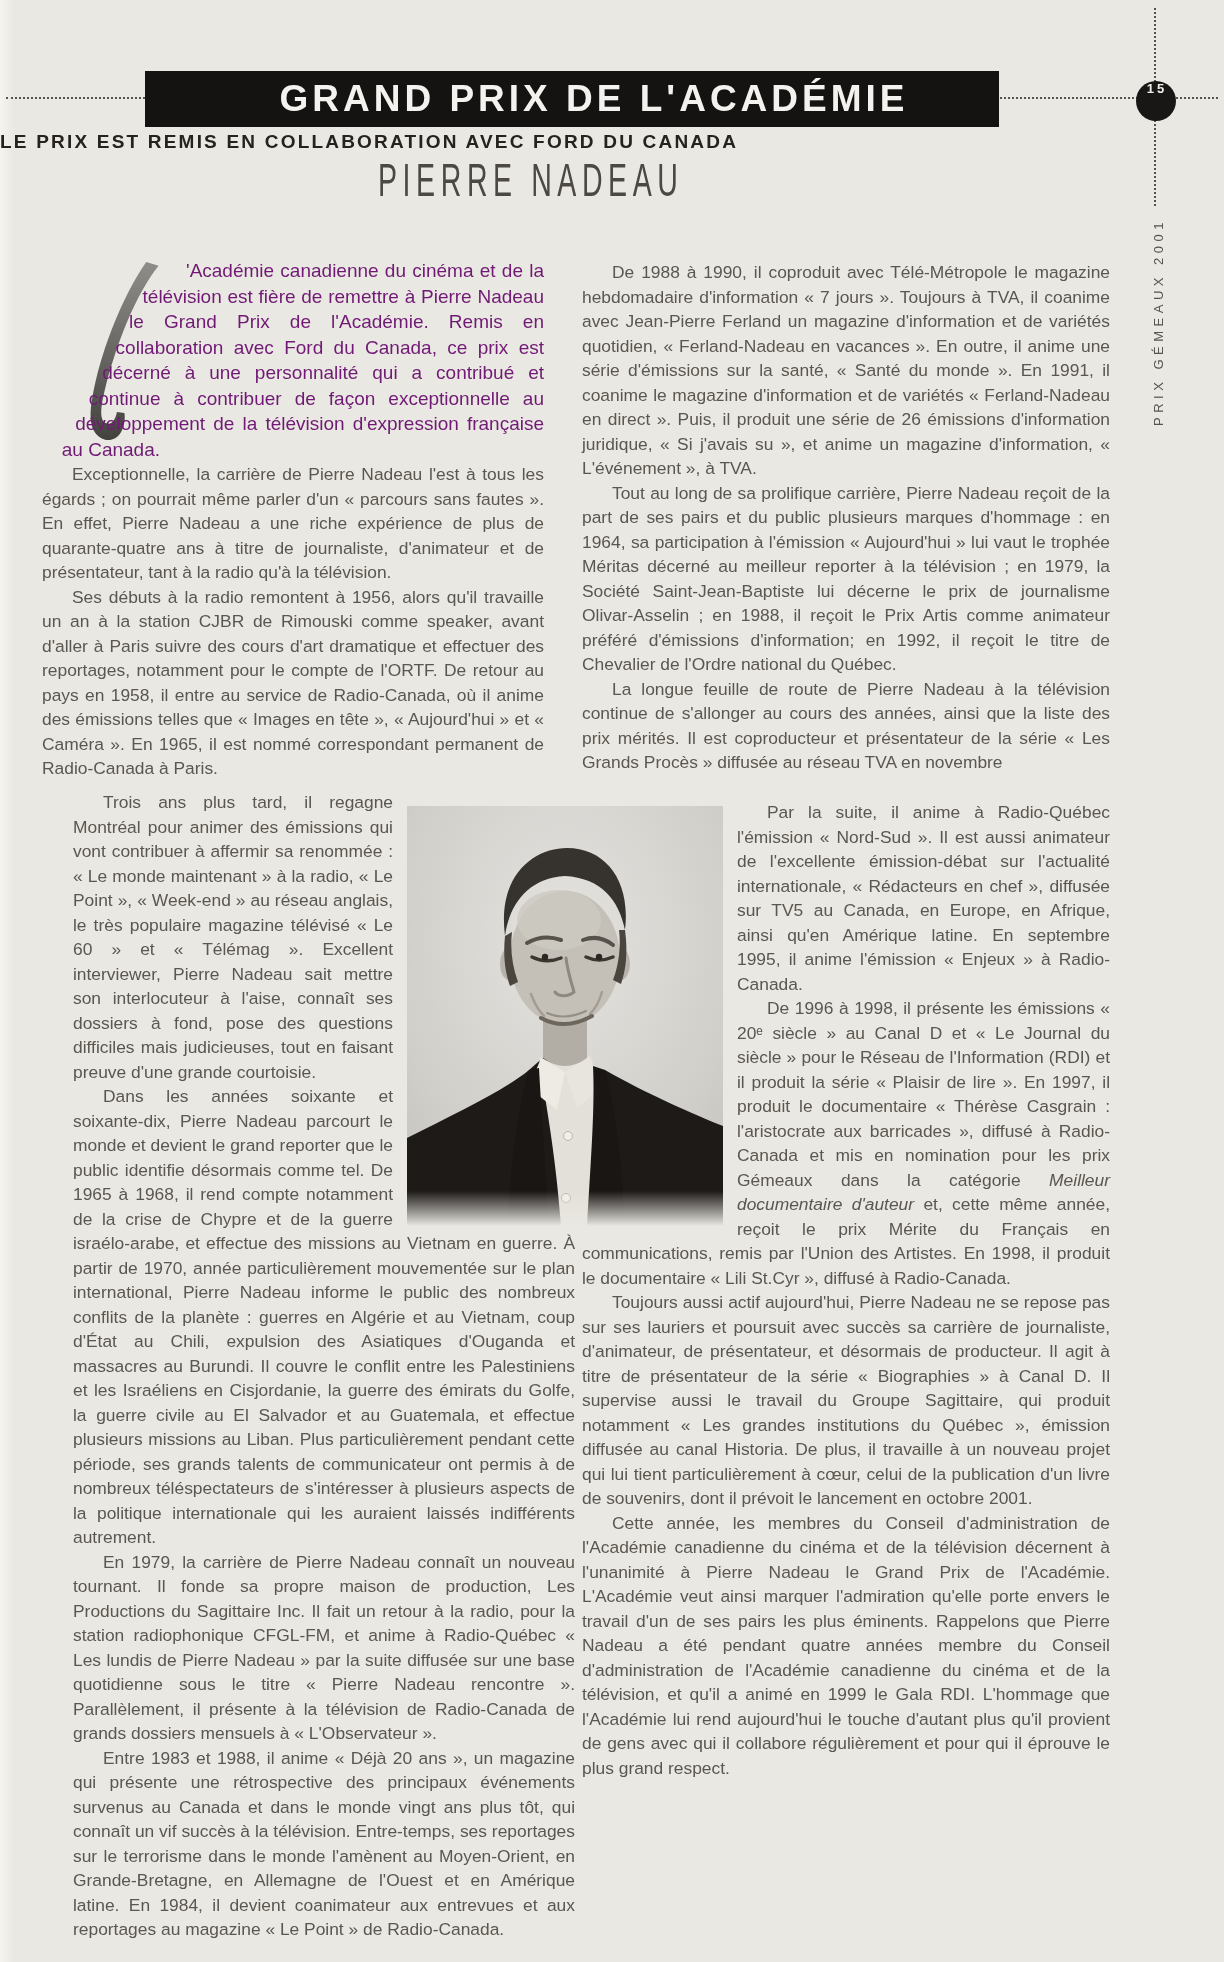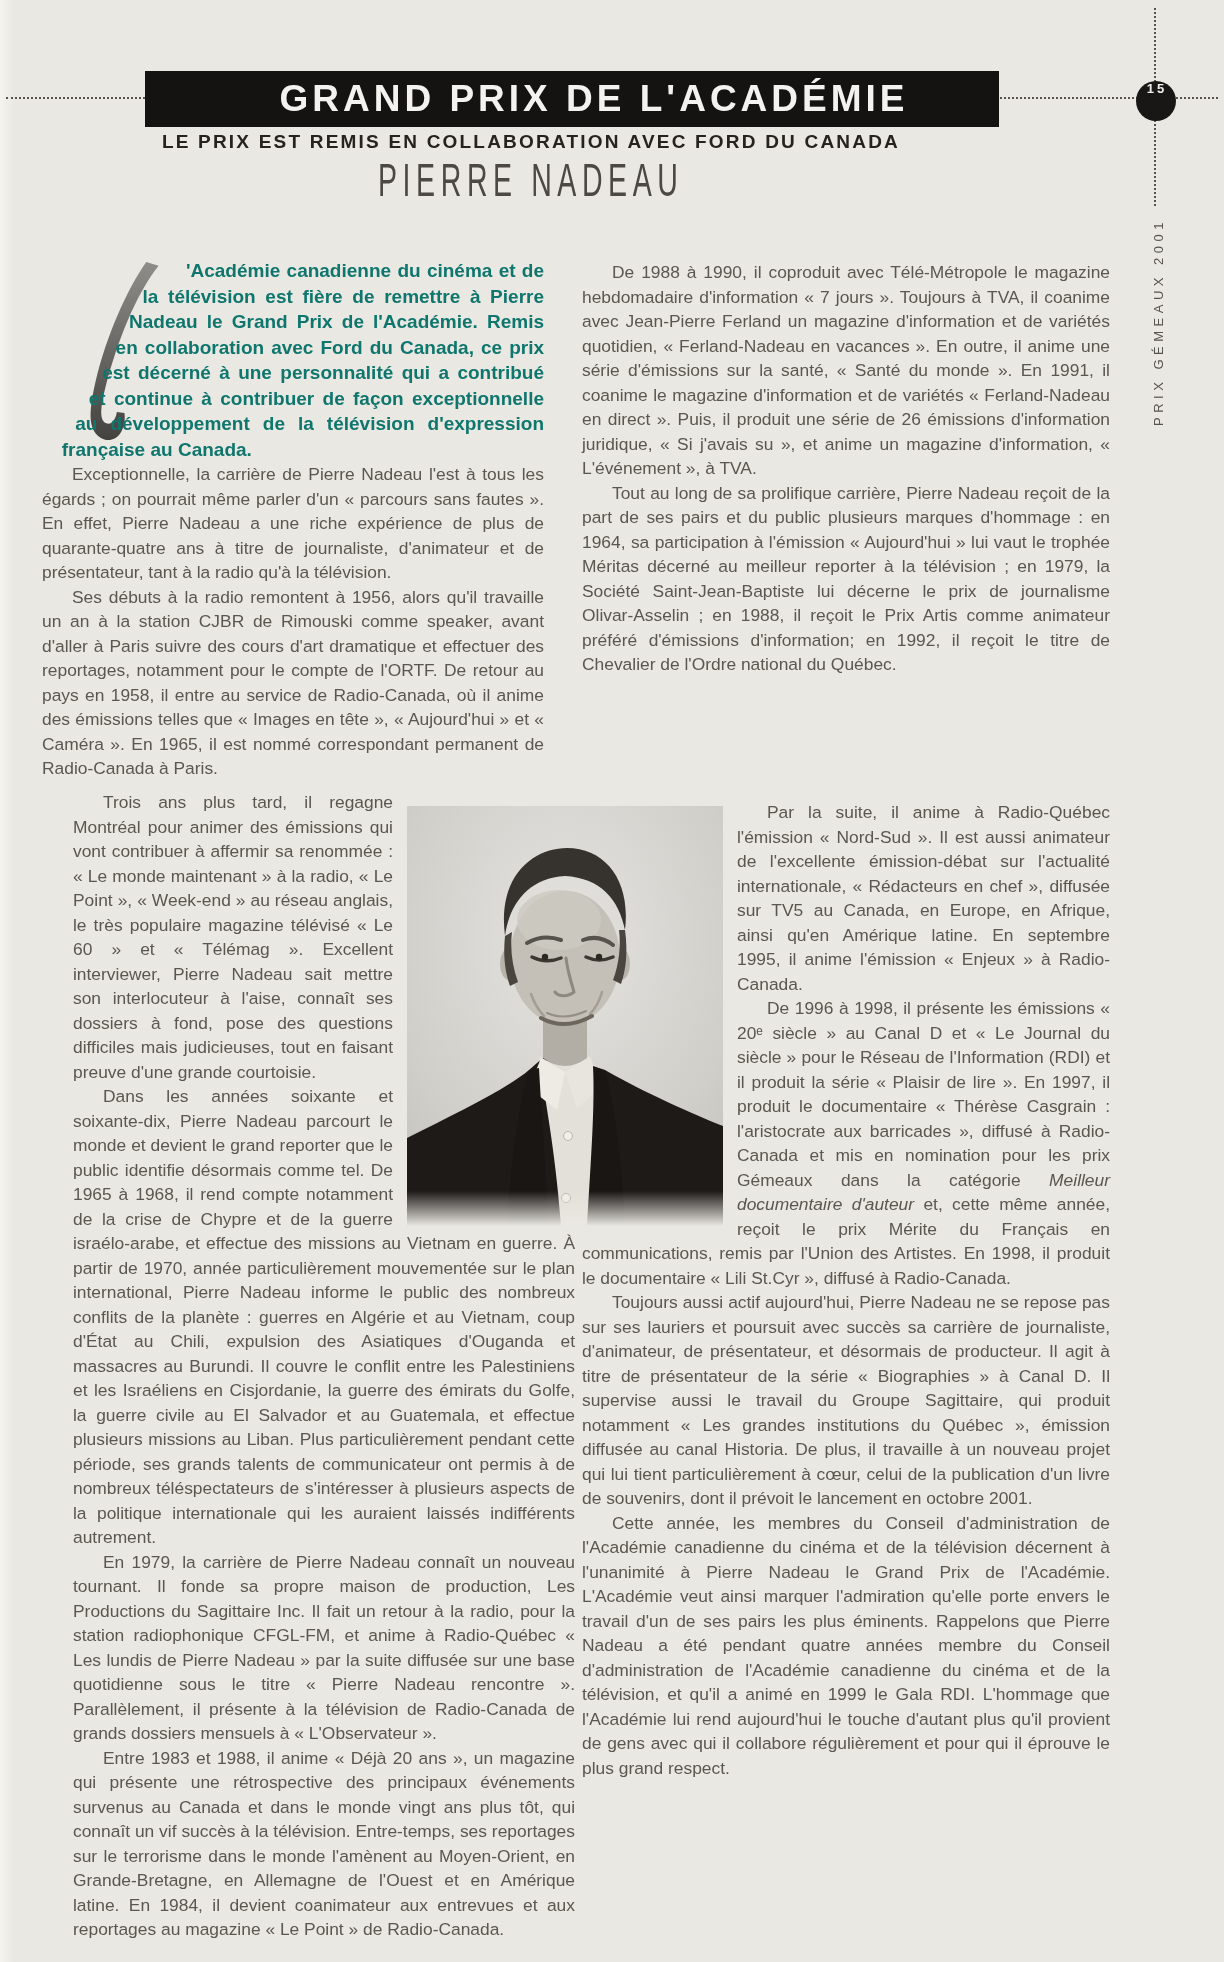--- a/index.html
+++ b/index.html
@@ -14,37 +14,37 @@
   #dot-left{left:6px;top:97px;width:139px;}
   #dot-right{left:957px;top:97px;width:261px;}
   #dot-vert{position:absolute;left:1154px;top:8px;width:0;height:198px;
     border-left:2px dotted #56534e;}
   .banner{position:absolute;left:145px;top:71px;width:810px;height:56px;
     background:#151311;color:#f3f2ee;display:flex;align-items:center;justify-content:center;
     font-weight:bold;font-size:37px;letter-spacing:4px;white-space:nowrap;z-index:3;padding-left:44px;}
   .badge{position:absolute;left:1136px;top:81px;width:40px;height:40px;border-radius:50%;
     background:#191715;color:#efeeea;display:flex;align-items:flex-start;justify-content:center;
     font-size:13px;font-weight:bold;letter-spacing:3px;padding-left:2px;box-sizing:border-box;z-index:4;}
-  .subtitle{position:absolute;left:0;top:131px;width:900px;text-align:right;
+  .subtitle{position:absolute;left:0;top:131px;width:900px;text-align:left;
     font-weight:bold;font-size:19px;letter-spacing:2.2px;color:#26231f;white-space:nowrap;}
   .main-title{position:absolute;left:378px;top:153px;font-size:46px;font-weight:400;
     color:#4c4944;letter-spacing:9px;white-space:nowrap;
     transform:scaleX(.62);transform-origin:left top;}
   .margin-label{position:absolute;left:1158px;top:322px;white-space:nowrap;
     transform:translate(-50%,-50%) rotate(-90deg);
     font-size:13px;letter-spacing:4.5px;color:#57544f;}
   .col{position:absolute;text-align:justify;color:#5a5650;
     font-size:17.4px;line-height:24.5px;z-index:2;hyphens:auto;}
   #left-upper{left:42px;top:258px;width:502px;}
   #left-lower{left:56px;top:790px;width:502px;margin-left:17px;}
   #right-upper{left:582px;top:260px;width:528px;}
   #right-lower{left:582px;top:800px;width:528px;}
   .col p{margin:0;text-indent:30px;}
   .col p.cont{text-indent:0;}
-  .intro{font-weight:bold;color:#0f766e;font-size:19px;line-height:25.5px;text-indent:0;}
+  .intro{font-weight:normal;color:#701a75;font-size:19px;line-height:25.5px;text-indent:0;}
   .it{font-style:italic;margin-top:16px;}
   .dropcap-float{float:left;width:118px;height:186px;margin:4px 6px 0 -10px;
     shape-outside:polygon(0 0, 100% 0, 12% 100%, 0 100%);}
   .spacer-r{float:right;width:182px;height:425px;}
   .spacer-l{float:left;width:155px;height:440px;}
   .photo{position:absolute;left:407px;top:806px;width:316px;height:420px;z-index:1;}
 </style>
 </head>
 <body>
 
@@ -144,20 +144,21 @@
   <div class="spacer-r"></div>
   <p>Trois ans plus tard, il regagne Montréal pour animer des émissions qui vont contribuer à affermir sa renommée : « Le monde maintenant » à la radio, « Le Point », « Week-end » au réseau anglais, le très populaire magazine télévisé « Le 60 » et « Télémag ». Excellent interviewer, Pierre Nadeau sait mettre son interlocuteur à l'aise, connaît ses dossiers à fond, pose des questions difficiles mais judicieuses, tout en faisant preuve d'une grande courtoisie.</p>
   <p>Dans les années soixante et soixante-dix, Pierre Nadeau parcourt le monde et devient le grand reporter que le public identifie désormais comme tel. De 1965 à 1968, il rend compte notamment de la crise de Chypre et de la guerre israélo-arabe, et effectue des missions au Vietnam en guerre. À partir de 1970, année particulièrement mouvementée sur le plan international, Pierre Nadeau informe le public des nombreux conflits de la planète : guerres en Algérie et au Vietnam, coup d'État au Chili, expulsion des Asiatiques d'Ouganda et massacres au Burundi. Il couvre le conflit entre les Palestiniens et les Israéliens en Cisjordanie, la guerre des émirats du Golfe, la guerre civile au El Salvador et au Guatemala, et effectue plusieurs missions au Liban. Plus particulièrement pendant cette période, ses grands talents de communicateur ont permis à de nombreux téléspectateurs de s'intéresser à plusieurs aspects de la politique internationale qui les auraient laissés indifférents autrement.</p>
   <p>En 1979, la carrière de Pierre Nadeau connaît un nouveau tournant. Il fonde sa propre maison de production, Les Productions du Sagittaire Inc. Il fait un retour à la radio, pour la station radiophonique CFGL-FM, et anime à Radio-Québec « Les lundis de Pierre Nadeau » par la suite diffusée sur une base quotidienne sous le titre « Pierre Nadeau rencontre ». Parallèlement, il présente à la télévision de Radio-Canada de grands dossiers mensuels à « L'Observateur ».</p>
   <p>Entre 1983 et 1988, il anime « Déjà 20 ans », un magazine qui présente une rétrospective des principaux événements survenus au Canada et dans le monde vingt ans plus tôt, qui connaît un vif succès à la télévision. Entre-temps, ses reportages sur le terrorisme dans le monde l'amènent au Moyen-Orient, en Grande-Bretagne, en Allemagne de l'Ouest et en Amérique latine. En 1984, il devient coanimateur aux entrevues et aux reportages au magazine « Le Point » de Radio-Canada.</p>
 </div>
 
 <div class="col" id="right-upper">
   <p>De 1988 à 1990, il coproduit avec Télé-Métropole le magazine hebdomadaire d'information « 7 jours ». Toujours à TVA, il coanime avec Jean-Pierre Ferland un magazine d'information et de variétés quotidien, « Ferland-Nadeau en vacances ». En outre, il anime une série d'émissions sur la santé, « Santé du monde ». En 1991, il coanime le magazine d'information et de variétés « Ferland-Nadeau en direct ». Puis, il produit une série de 26 émissions d'information juridique, « Si j'avais su », et anime un magazine d'information, « L'événement », à TVA.</p>
   <p>Tout au long de sa prolifique carrière, Pierre Nadeau reçoit de la part de ses pairs et du public plusieurs marques d'hommage : en 1964, sa participation à l'émission « Aujourd'hui » lui vaut le trophée Méritas décerné au meilleur reporter à la télévision ; en 1979, la Société Saint-Jean-Baptiste lui décerne le prix de journalisme Olivar-Asselin ; en 1988, il reçoit le Prix Artis comme animateur préféré d'émissions d'information; en 1992, il reçoit le titre de Chevalier de l'Ordre national du Québec.</p>
+  <p>La longue feuille de route de Pierre Nadeau à la télévision continue de s'allonger au cours des années, ainsi que la liste des prix mérités. Il est coproducteur et présentateur de la série « Les Grands Procès » diffusée au réseau TVA en novembre</p>
 </div>
 
 <div class="col" id="right-lower">
   <div class="spacer-l"></div>
   <p>Par la suite, il anime à Radio-Québec l'émission « Nord-Sud ». Il est aussi animateur de l'excellente émission-débat sur l'actualité internationale, « Rédacteurs en chef », diffusée sur TV5 au Canada, en Europe, en Afrique, ainsi qu'en Amérique latine. En septembre 1995, il anime l'émission « Enjeux » à Radio-Canada.</p>
   <p><span>De 1996 à 1998, il présente les émissions « 20ᵉ siècle » au Canal D et « Le Journal du siècle » pour le Réseau de l'Information (RDI) et il produit la série « Plaisir de lire ». En 1997, il produit le documentaire « Thérèse Casgrain : l'aristocrate aux barricades », diffusé à Radio-Canada et mis en nomination pour les prix Gémeaux dans la catégorie </span><span class="it">Meilleur documentaire d'auteur</span><span> et, cette même année, reçoit le prix Mérite du Français en communications, remis par l'Union des Artistes. En 1998, il produit le documentaire « Lili St.Cyr », diffusé à Radio-Canada.</span></p>
   <p>Toujours aussi actif aujourd'hui, Pierre Nadeau ne se repose pas sur ses lauriers et poursuit avec succès sa carrière de journaliste, d'animateur, de présentateur, et désormais de producteur. Il agit à titre de présentateur de la série « Biographies » à Canal D. Il supervise aussi le travail du Groupe Sagittaire, qui produit notamment « Les grandes institutions du Québec », émission diffusée au canal Historia. De plus, il travaille à un nouveau projet qui lui tient particulièrement à cœur, celui de la publication d'un livre de souvenirs, dont il prévoit le lancement en octobre 2001.</p>
   <p>Cette année, les membres du Conseil d'administration de l'Académie canadienne du cinéma et de la télévision décernent à l'unanimité à Pierre Nadeau le Grand Prix de l'Académie. L'Académie veut ainsi marquer l'admiration qu'elle porte envers le travail d'un de ses pairs les plus éminents. Rappelons que Pierre Nadeau a été pendant quatre années membre du Conseil d'administration de l'Académie canadienne du cinéma et de la télévision, et qu'il a animé en 1999 le Gala RDI. L'hommage que l'Académie lui rend aujourd'hui le touche d'autant plus qu'il provient de gens avec qui il collabore régulièrement et pour qui il éprouve le plus grand respect.</p>
 </div>
 

